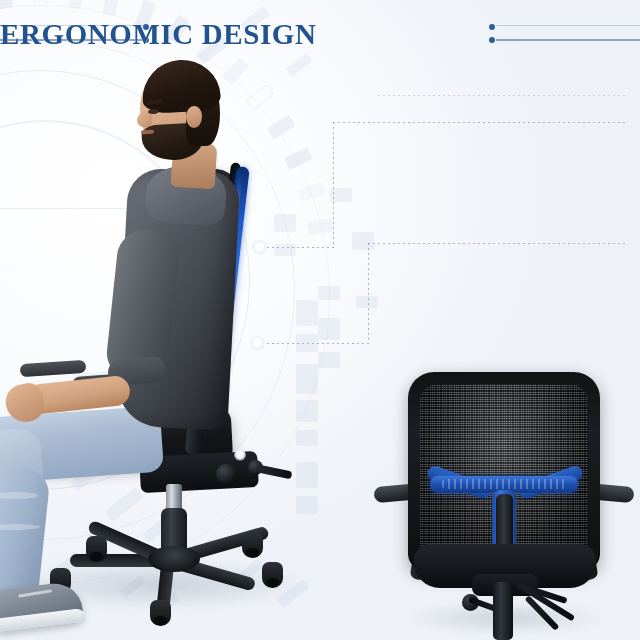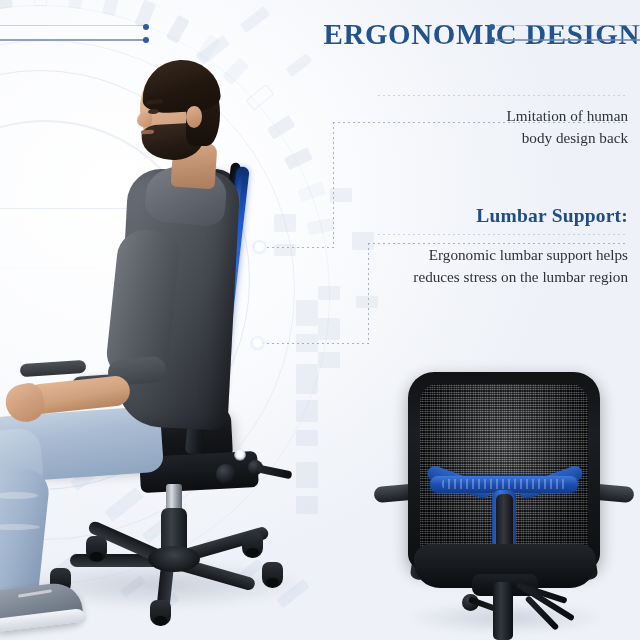--- a/index.html
+++ b/index.html
@@ -54,22 +54,22 @@
     border-radius:2px;
   }
   .hline {
     position:absolute; height:1px;
     background:rgba(182,195,218,.30);
   }
 
   
   .header { position:absolute; left:0; top:10px; width:640px; height:48px; }
   .title {
-    position:absolute; left:0; right:0; top:8px;
-    text-align:right;
+    position:absolute; left:0; right:8px; top:8px;
+    text-align:left;
     font-family:"Liberation Serif", serif;
     font-size:29px;
     font-weight:bold;
     letter-spacing:.6px;
     color:#23538f;
     text-shadow:0 1px 0 rgba(255,255,255,.8);
     white-space:nowrap;
   }
   .colon { position:absolute; width:6px; height:30px; top:12px; }
   .colon i {
@@ -664,34 +664,22 @@
     <div class="v" style="left:368px;top:243px;height:101px;"></div>
     <div class="h" style="left:262px;top:343px;width:107px;"></div>
   </div>
 
   <div class="glow" style="left:252px;top:240px;"></div>
   <div class="glow" style="left:250px;top:336px;"></div>
   <div class="glow" style="left:234px;top:449px;width:12px;height:12px;"></div>
 
   <div class="panel" id="shoulder-block">
     <div class="dotted-sep"></div>
-    <div class="panel-body">
-      <span>Lmitation of human</span>
-      <span>body design back</span>
-    </div>
   </div>
 
-  <div class="panel" id="lumbar-block">
-    <div class="panel-heading">Lumbar Support:</div>
-    <div class="dotted-sep"></div>
-    <div class="panel-body">
-      <span>Ergonomic lumbar support helps</span>
-      <span>reduces stress on the lumbar region</span>
-    </div>
-  </div>
 
   <div class="photo-right">
     <div class="r-shadow"></div>
 
     <div class="r-arm-pad la"></div>
     <div class="r-arm-pad ra"></div>
     <div class="r-arm la"></div>
     <div class="r-arm ra"></div>
 
     <div class="r-back-frame"></div>

